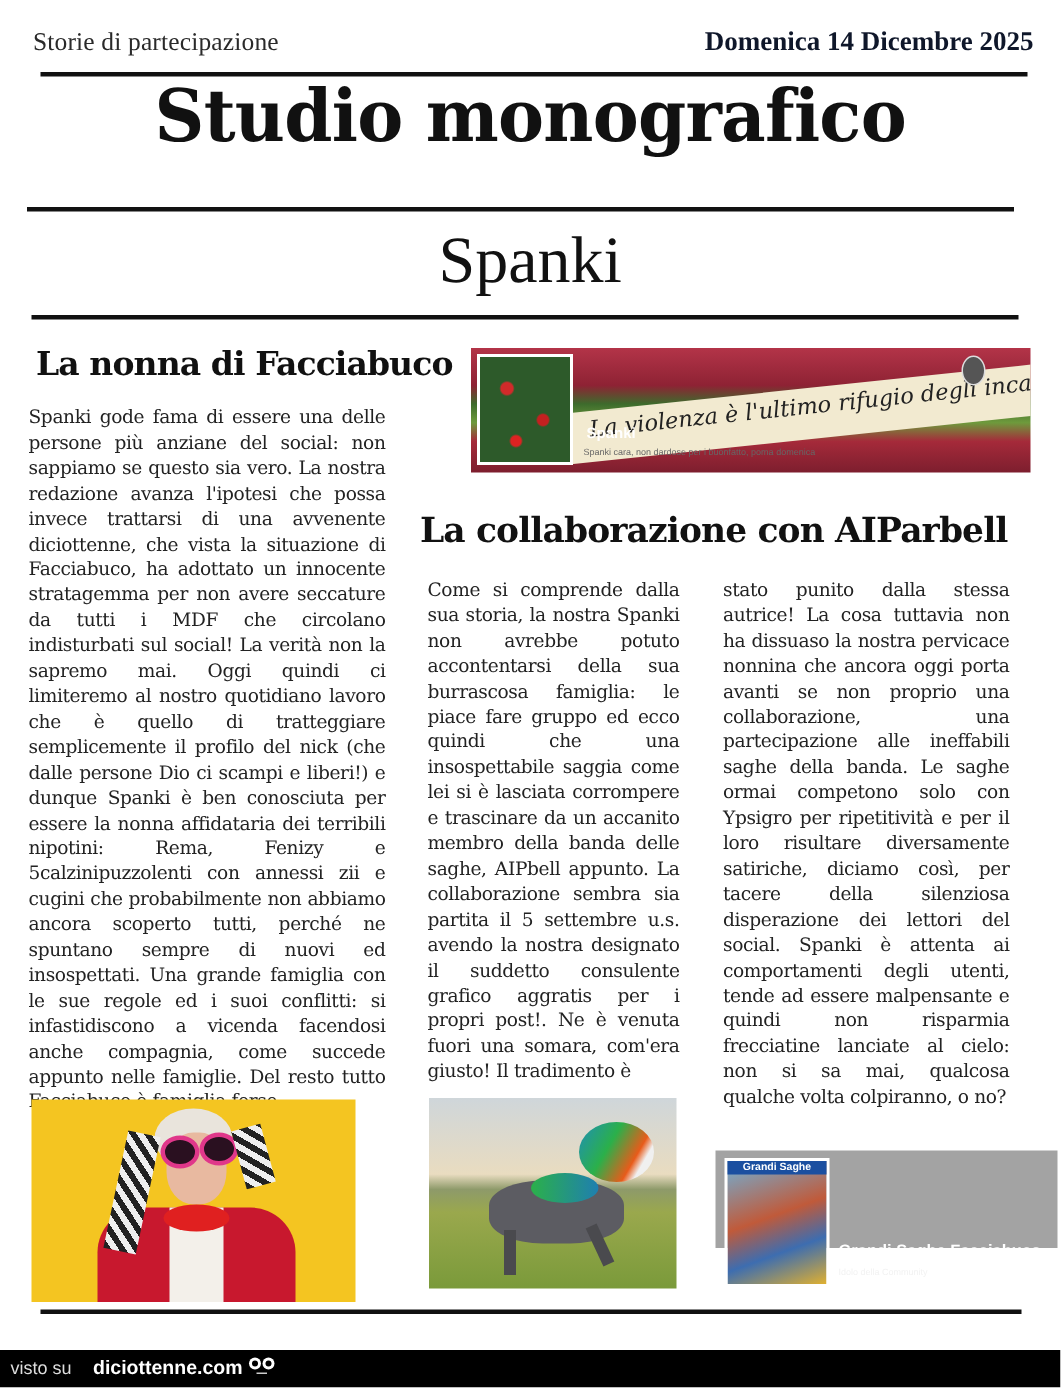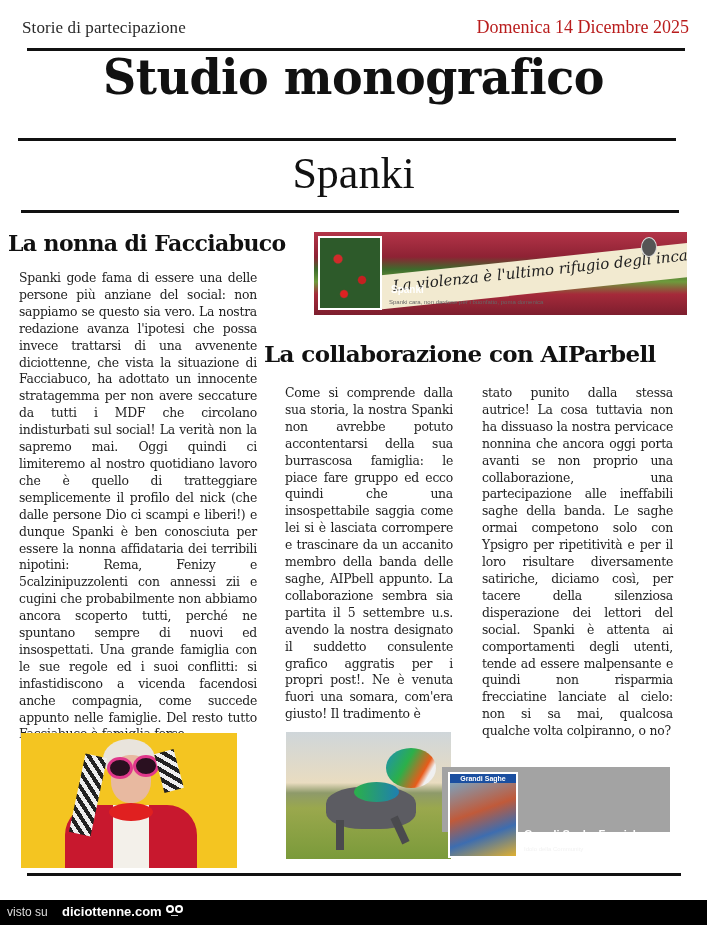--- a/index.html
+++ b/index.html
@@ -3,21 +3,21 @@
   <meta charset="utf-8">
   <style>
     html, body { margin: 0; padding: 0; }
     body {
       width: 707px; height: 925px; position: relative; overflow: hidden;
       background: #ffffff; color: #1a1a1a;
       font-family: "DejaVu Serif", serif;
     }
     .abs { position: absolute; }
     .kicker { left: 22px; top: 18px; font-size: 17px; color: #2a2a2a; font-family: "Liberation Serif", serif; letter-spacing: 0.1px; }
-    .date { right: 18px; top: 17px; font-size: 18px; color: #b91c1c; font-family: "Liberation Serif", serif; font-weight: normal; }
+    .date { right: 18px; top: 17px; font-size: 18px; color: #0f172a; font-family: "Liberation Serif", serif; font-weight: bold; }
     .rule { height: 3px; background: #111; }
     .masthead {
       left: 0; width: 707px; top: 50px; text-align: center;
       font-family: "DejaVu Serif", serif; font-weight: bold; font-size: 46px;
       letter-spacing: -0.5px; color: #111; transform: scaleY(1.05);
     }
     .subject {
       left: 0; width: 707px; top: 148px; text-align: center;
       font-family: "Liberation Serif", serif; font-size: 44px; color: #111;
     }
@@ -39,33 +39,33 @@
 <body>
 
 <div class="abs kicker">Storie di partecipazione</div>
 <div class="abs date">Domenica 14  Dicembre  2025</div>
 <div class="abs rule" style="left:27px; top:48px; width:658px;"></div>
 <div class="abs masthead">Studio monografico</div>
 <div class="abs rule" style="left:18px; top:138px; width:658px;"></div>
 <div class="abs subject">Spanki</div>
 <div class="abs rule" style="left:21px; top:210px; width:658px;"></div>
 
-<div class="abs h2" style="left:8px; top:230px; font-size:22px; white-space:nowrap;">La nonna di Facciabuco</div>
+<div class="abs h2" style="left:24px; top:230px; font-size:22px; white-space:nowrap;">La nonna di Facciabuco</div>
 <div class="abs col" style="left:19px; top:270px; width:238px;">Spanki gode fama di essere una delle persone più anziane del social: non sappiamo se questo sia vero. La nostra redazione avanza l'ipotesi che possa invece trattarsi di una avvenente diciottenne, che vista la situazione di Facciabuco, ha adottato un innocente stratagemma per non avere seccature da tutti i MDF che circolano indisturbati sul social! La verità non la sapremo mai. Oggi quindi ci limiteremo al nostro quotidiano lavoro che è quello di tratteggiare semplicemente il profilo del nick (che dalle persone Dio ci scampi e liberi!) e dunque Spanki è ben conosciuta per essere la nonna affidataria dei terribili nipotini: Rema, Fenizy e 5calzinipuzzolenti con annessi zii e cugini che probabilmente non abbiamo ancora scoperto tutti, perché ne spuntano sempre di nuovi ed insospettati. Una grande famiglia con le sue regole ed i suoi conflitti: si infastidiscono a vicenda facendosi anche compagnia, come succede appunto nelle famiglie. Del resto tutto Facciabuco è famiglia forse....</div>
 
 <div class="abs img-box" style="left:314px; top:232px; width:373px; height:83px; background:linear-gradient(180deg,#b33448 0%,#8e2234 30%,#3d6b2c 45%,#6e9a3c 60%,#a52a3a 75%,#7d1e2e 100%);">
   <div class="abs" style="left:60px; top:20px; width:320px; height:34px; background:#f2ead0; transform:rotate(-6deg); transform-origin:left top; top:44px;"></div>
   <div class="abs" style="left:78px; top:28px; font-family:'DejaVu Serif',serif; font-style:italic; font-size:15px; color:#222; transform:rotate(-6deg); white-space:nowrap;">La violenza è l'ultimo rifugio degli incapaci</div>
   <div class="abs" style="left:327px; top:5px; width:14px; height:18px; border-radius:50%; background:#555; border:1px solid #ddd;"></div>
   <div class="abs" style="left:4px; top:4px; width:60px; height:70px; border:2px solid #fff; background:radial-gradient(circle at 30% 30%,#d12a2a 6%,transparent 8%),radial-gradient(circle at 70% 60%,#c42020 6%,transparent 8%),radial-gradient(circle at 40% 80%,#d22 5%,transparent 7%),#2d5a2a;"></div>
   <div class="abs" style="left:77px; top:52px; font-family:'Liberation Sans',sans-serif; font-weight:bold; font-size:10px; color:#fff;">Spanki</div>
   <div class="abs" style="left:75px; top:67px; font-family:'Liberation Sans',sans-serif; font-size:6px; color:#666; white-space:nowrap;">Spanki cara, non dardose per i buonfatto, poma domenica</div>
 </div>
 
-<div class="abs h2" style="left:264px; top:340px; font-size:23px; white-space:nowrap;">La collaborazione con AIParbell</div>
+<div class="abs h2" style="left:280px; top:340px; font-size:23px; white-space:nowrap;">La collaborazione con AIParbell</div>
 <div class="abs col" style="left:285px; top:385px; width:168px;">Come si comprende dalla sua storia, la nostra Spanki non avrebbe potuto accontentarsi della sua burrascosa famiglia: le piace fare gruppo ed ecco quindi che una insospettabile saggia come lei si è lasciata corrompere e trascinare da un accanito membro della banda delle saghe, AIPbell appunto. La collaborazione sembra sia partita il 5 settembre u.s. avendo la nostra designato il suddetto consulente grafico aggratis per i propri post!. Ne è venuta fuori una somara, com'era giusto! Il tradimento è</div>
 <div class="abs col" style="left:482px; top:385px; width:191px;">stato punito dalla stessa autrice! La cosa tuttavia non ha dissuaso la nostra pervicace nonnina che ancora oggi porta avanti se non proprio una collaborazione, una partecipazione alle ineffabili saghe della banda. Le saghe ormai competono solo con Ypsigro per ripetitività e per il loro risultare diversamente satiriche, diciamo così, per tacere della silenziosa disperazione dei lettori del social. Spanki è attenta ai comportamenti degli utenti, tende ad essere malpensante e quindi non risparmia frecciatine lanciate al cielo: non si sa mai, qualcosa qualche volta colpiranno, o no?</div>
 
 <div class="abs img-box" style="left:21px; top:733px; width:216px; height:135px; background:#f4c521;">
   <div class="abs" style="left:82px; top:6px; width:52px; height:40px; border-radius:50%; background:#e9e4dc;"></div>
   <div class="abs" style="left:90px; top:22px; width:40px; height:48px; border-radius:45%; background:#e8b9a0;"></div>
   <div class="abs" style="left:86px; top:24px; width:20px; height:16px; border-radius:50%; background:#2a1020; border:3px solid #e0378a;"></div>
   <div class="abs" style="left:112px; top:22px; width:20px; height:16px; border-radius:50%; background:#2a1020; border:3px solid #e0378a;"></div>
   <div class="abs" style="left:44px; top:72px; width:132px; height:70px; border-radius:30px 30px 0 0; background:#c8182e;"></div>
   <div class="abs" style="left:92px; top:72px; width:36px; height:70px; background:#f3f0ea;"></div>
@@ -75,21 +75,21 @@
 </div>
 
 <div class="abs img-box" style="left:286px; top:732px; width:165px; height:127px; background:linear-gradient(180deg,#cfd6da 0%,#e9dcc0 40%,#8e9a6a 48%,#9aa84d 60%,#7a9a3a 100%);">
   <div class="abs" style="left:40px; top:55px; width:90px; height:42px; border-radius:40%; background:#5c5c62;"></div>
   <div class="abs" style="left:50px; top:88px; width:8px; height:30px; background:#4a4a4e;"></div>
   <div class="abs" style="left:110px; top:84px; width:8px; height:28px; background:#4a4a4e; transform:rotate(-25deg);"></div>
   <div class="abs" style="left:100px; top:16px; width:50px; height:40px; border-radius:50%; background:linear-gradient(120deg,#1f8fb8 0%,#2bb04a 40%,#e85b1a 70%,#f0f0f0 80%);"></div>
   <div class="abs" style="left:68px; top:50px; width:45px; height:20px; border-radius:50%; background:linear-gradient(90deg,#2bb04a,#1f7fb0);"></div>
 </div>
 
-<div class="abs" style="left:442px; top:767px; width:228px; height:65px; background:#a3a3a3;">
+<div class="abs" style="left:477px; top:767px; width:228px; height:65px; background:#a3a3a3;">
   <div class="abs" style="left:6px; top:5px; width:66px; height:82px; background:linear-gradient(160deg,#6fb1d8 0%,#c05a3a 45%,#3d6db0 70%,#e0b030 100%); border:2px solid #fff;">
     <div class="abs" style="left:0; top:0; width:66px; height:9px; background:#1b4fa0; color:#fff; font-family:'Liberation Sans',sans-serif; font-weight:bold; font-size:7px; text-align:center; line-height:9px;">Grandi Saghe</div>
   </div>
   <div class="abs" style="left:82px; top:61px; font-family:'Liberation Sans',sans-serif; font-weight:bold; font-size:11px; color:#fff; white-space:nowrap;">Grandi Saghe Facciabuco</div>
   <div class="abs" style="left:82px; top:79px; font-family:'Liberation Sans',sans-serif; font-size:6px; color:#f2f2f2; white-space:nowrap;">Idolo della Community</div>
 </div>
 <div class="abs" style="left:463px; top:832px; width:228px; height:1px;"></div>
 
 <div class="abs rule" style="left:27px; top:873px; width:654px;"></div>
 

